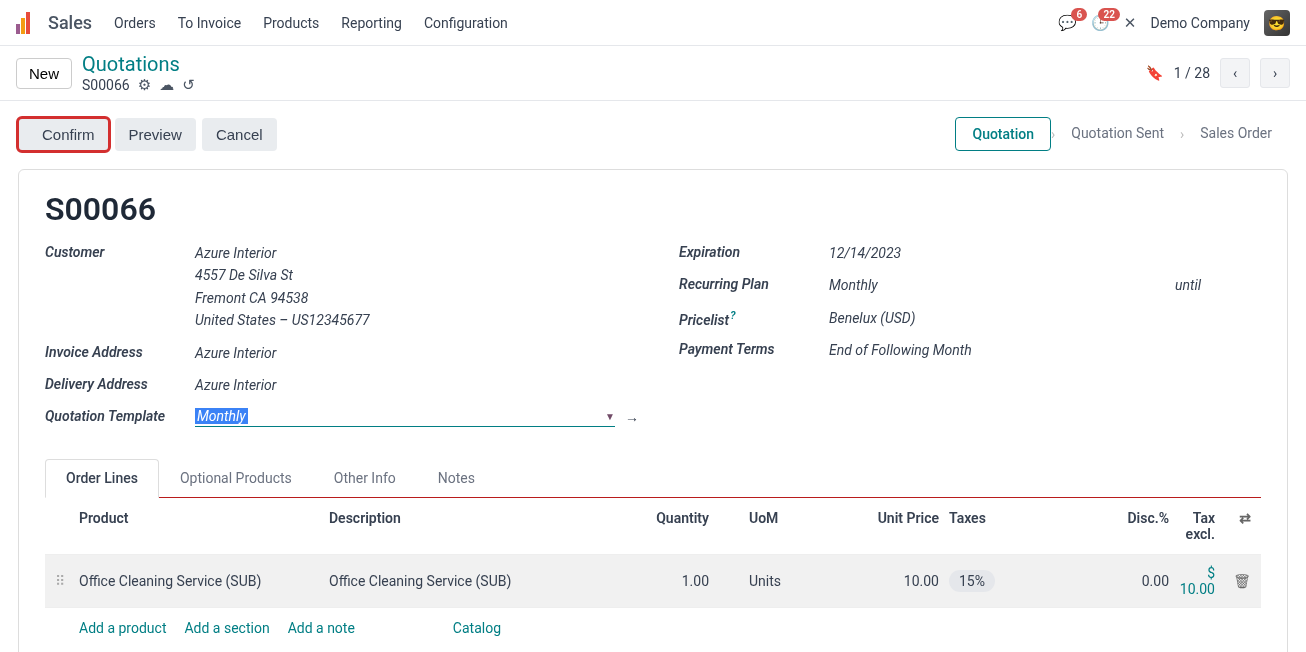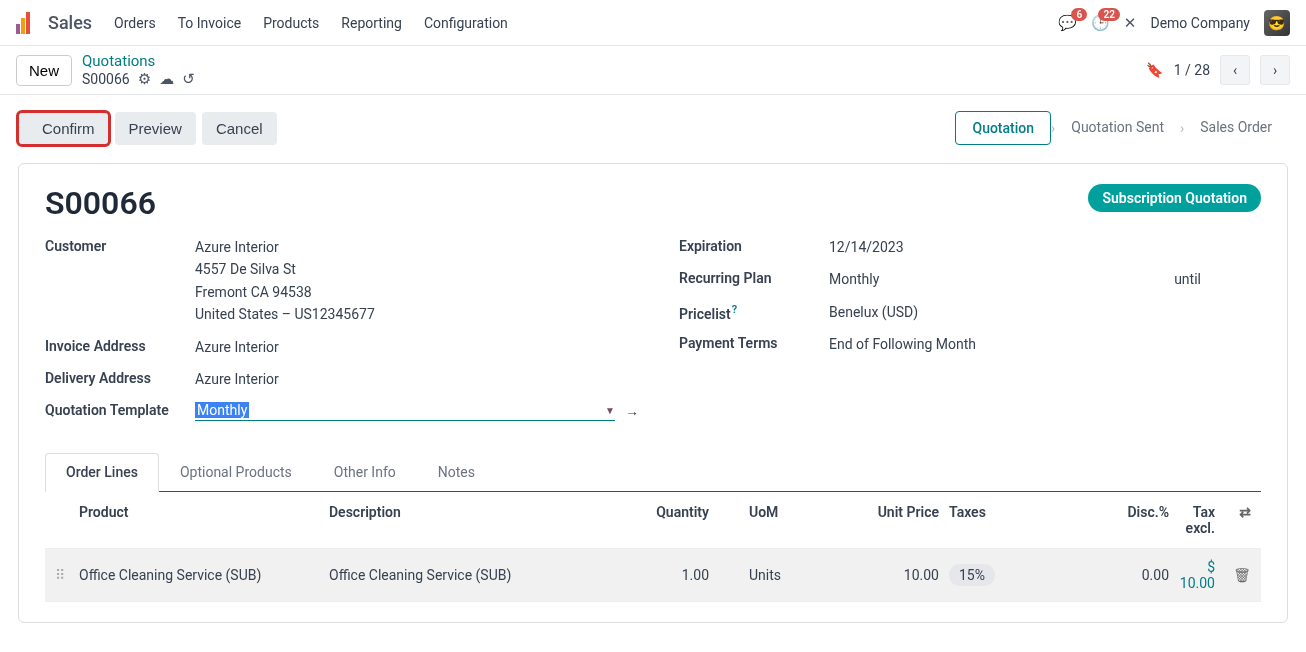--- a/index.html
+++ b/index.html
@@ -9,39 +9,39 @@
 .logo span { display:inline-block; margin-right:1px; }
 .app-title { font-size: 18px; font-weight: 500; color: #4b5563; margin-right: 22px; }
 .menu-item { margin-right: 22px; color: #374151; cursor: pointer; }
 .topbar-right { margin-left: auto; display: flex; align-items: center; gap: 14px; }
 .badge-wrap { position: relative; }
 .badge { position: absolute; top: -6px; right: -10px; background: #d9534f; color: #fff; border-radius: 10px; font-size: 10px; padding: 1px 5px; font-weight:600;}
 .avatar { width: 26px; height: 26px; border-radius: 4px; background: linear-gradient(135deg,#666,#333); display:flex; align-items:center; justify-content:center; color:#fff; font-size:14px;}
 .control-row { display: flex; align-items: center; padding: 6px 16px; border-bottom: 1px solid #e5e7eb; }
 .btn-new { border: 1px solid #ccc; border-radius: 4px; padding: 6px 12px; font-size: 15px; background: #fff; cursor: pointer; }
 .breadcrumb { margin-left: 10px; }
-.bc-link { color: #017e84; font-size: 15px; }
+.bc-link { color: #017e84; font-size: 20px; }
 .bc-id { font-size: 14px; color: #374151; display:flex; align-items:center; gap:8px; }
 .pager { margin-left: auto; display: flex; align-items: center; gap: 10px; }
 .pager-btn { width: 30px; height: 30px; border: 1px solid #e5e7eb; background: #f3f4f6; display: flex; align-items: center; justify-content: center; cursor: pointer; border-radius:3px;}
 .action-row { display: flex; align-items: center; padding: 16px 18px 0; }
 .btn { border: none; border-radius: 4px; padding: 8px 14px; font-size: 15px; cursor: pointer; margin-right: 6px; }
 .btn-primary { background: #714b67; color: #fff; font-weight: 600; }
 .btn-secondary { background: #e9ecef; color: #374151; font-weight:500;}
 .btn-highlight { outline: 3px solid #d32f2f; outline-offset: -1px; padding-left: 24px; }
 .status-stages { margin-left: auto; display: flex; }
 .stage { position: relative; padding: 8px 16px; color: #6b7280; cursor:pointer; }
 .stage.active { border: 1px solid #017e84; border-radius: 4px; color: #017e84; font-weight:500; }
 .stage-sep { color:#bbb; align-self:center; }
 .sheet { margin: 18px 18px; border: 1px solid #ddd; border-radius: 6px; background: #fff; padding: 20px 26px; }
 .ribbon { float: right; background: #00a09d; color: #fff; border-radius: 20px; padding: 6px 14px; font-weight:600; }
 .doc-title { font-size: 32px; font-weight: 600; color: #1f2937; margin-bottom: 14px; }
 .cols { display: flex; gap: 40px; }
 .col { flex: 1; }
-.field-row { display: flex; margin-bottom: 10px; align-items: flex-start; }
+.field-row { display: flex; margin-bottom: 10px; align-items: flex-start; font-style: italic; }
 .field-label { width: 150px; font-weight: 600; color: #374151; flex-shrink:0; padding-top:2px;}
 .field-value { flex: 1; color: #374151; line-height:1.6;}
 .dropdown { border-bottom: 1px solid #017e84; padding: 2px 0; width: 420px; display:flex; align-items:center; }
 .dropdown .sel-text { background: #3b82f6; color: #fff; padding: 0 2px; }
 .dropdown-caret { margin-left:auto; color:#714b67; font-size:10px; }
 .ext-link { margin-left:10px; color:#374151; }
 .help-q { color:#017e84; font-size:11px; vertical-align:super; margin-left:1px;}
 .tabs { display: flex; margin-top: 22px; border-bottom: 1px solid #b91c1c; }
 .tab { padding: 10px 20px; cursor: pointer; color: #6b7280; border:1px solid transparent;}
 .tab.active { border:1px solid #ddd; border-bottom:1px solid #fff; border-radius:4px 4px 0 0; color:#374151; background:#fff; margin-bottom:-1px; font-weight:500;}
@@ -123,21 +123,20 @@
   <div class="status-stages">
     <div class="stage active">Quotation</div>
     <span class="stage-sep">›</span>
     <div class="stage">Quotation Sent</div>
     <span class="stage-sep">›</span>
     <div class="stage">Sales Order</div>
   </div>
 </div>
 
 <div class="sheet">
-  <div class="ribbon">Subscription Quotation</div>
   <div class="doc-title">S00066</div>
 
   <div class="cols">
     <div class="col">
       <div class="field-row">
         <div class="field-label">Customer</div>
         <div class="field-value">
           <div>Azure Interior</div>
           <div>4557 De Silva St</div>
           <div>Fremont CA 94538</div>
@@ -213,13 +212,19 @@
     <div class="c-desc">Office Cleaning Service (SUB)</div>
     <div class="c-qty">1.00</div>
     <div class="c-uom">Units</div>
     <div class="c-price">10.00</div>
     <div class="c-taxes"><span class="tax-pill">15%</span></div>
     <div class="c-disc">0.00</div>
     <div class="c-taxex link-teal">$ 10.00</div>
     <div class="c-del"><span>🗑</span></div>
   </div>
 
+  <div class="add-row">
+    <span class="link-teal">Add a product</span>
+    <span class="link-teal">Add a section</span>
+    <span class="link-teal">Add a note</span>
+    <span class="link-teal" style="margin-left:80px;">Catalog</span>
+  </div>
 </div>
 
 </body></html>

